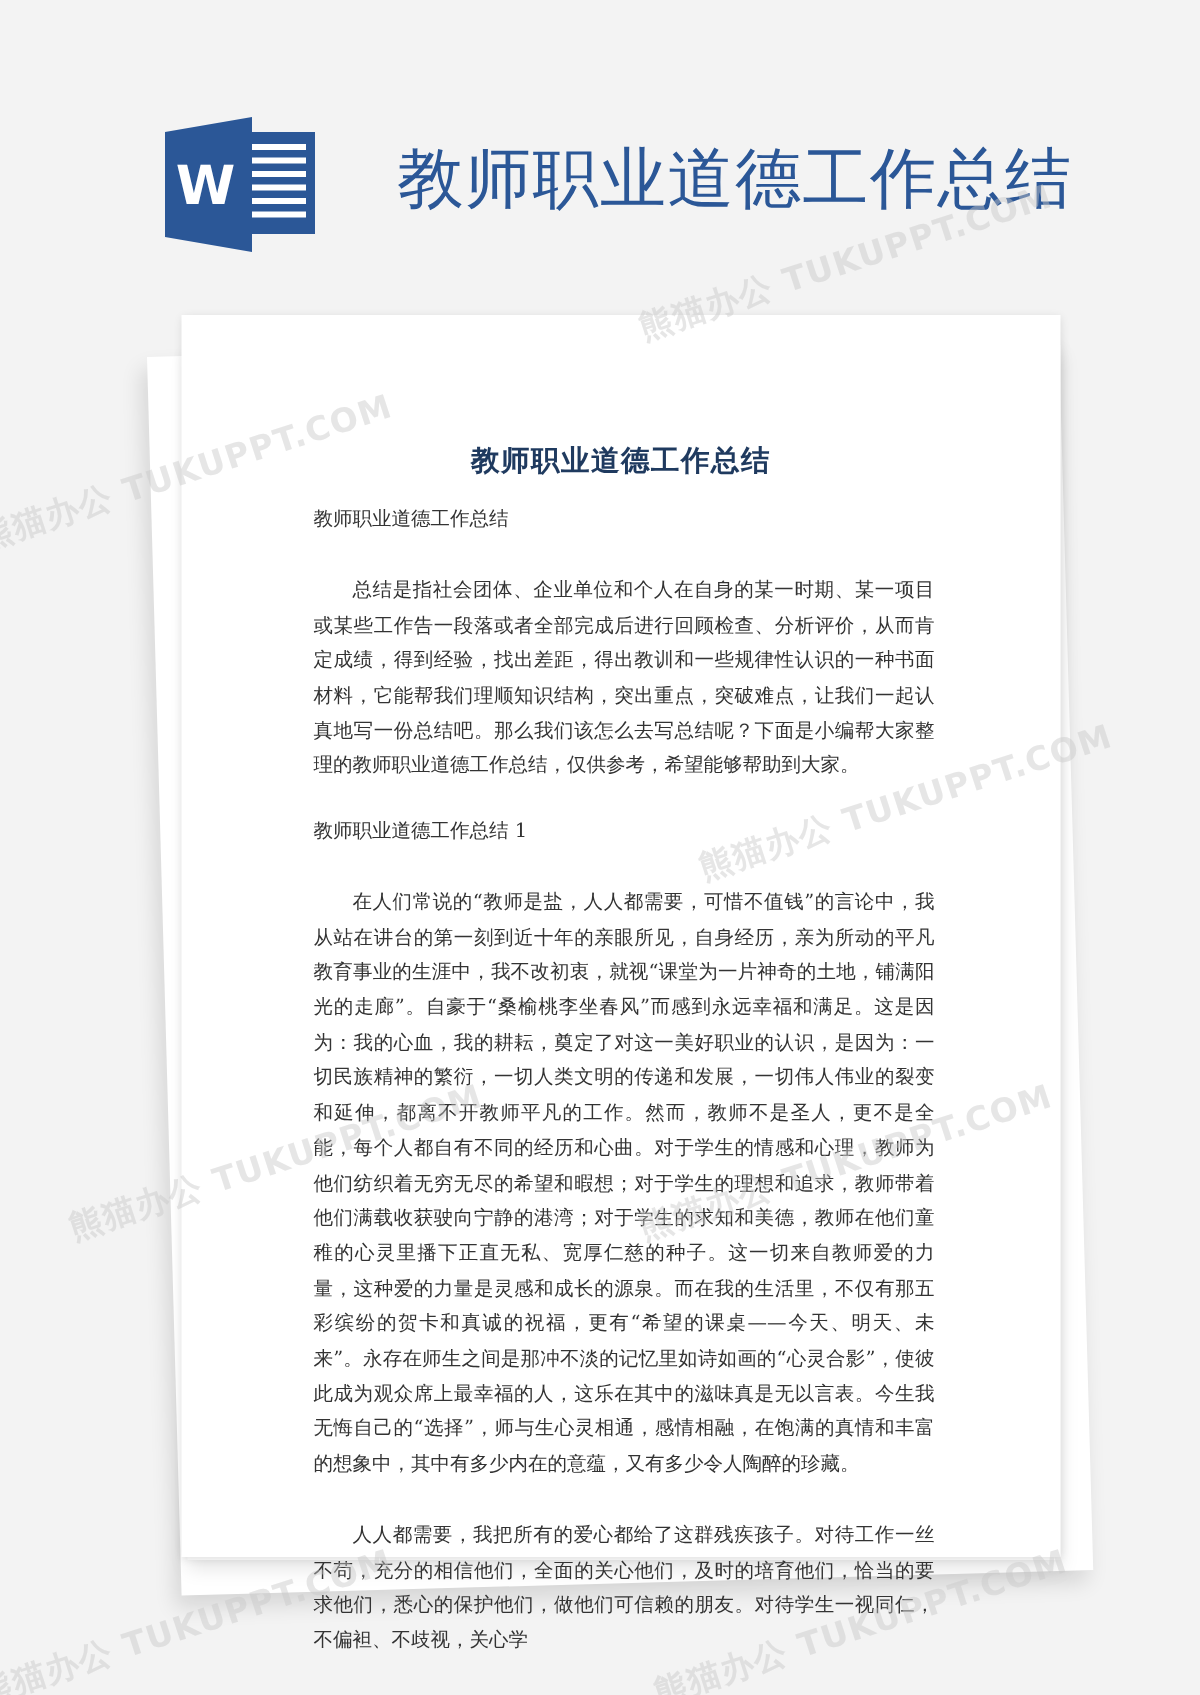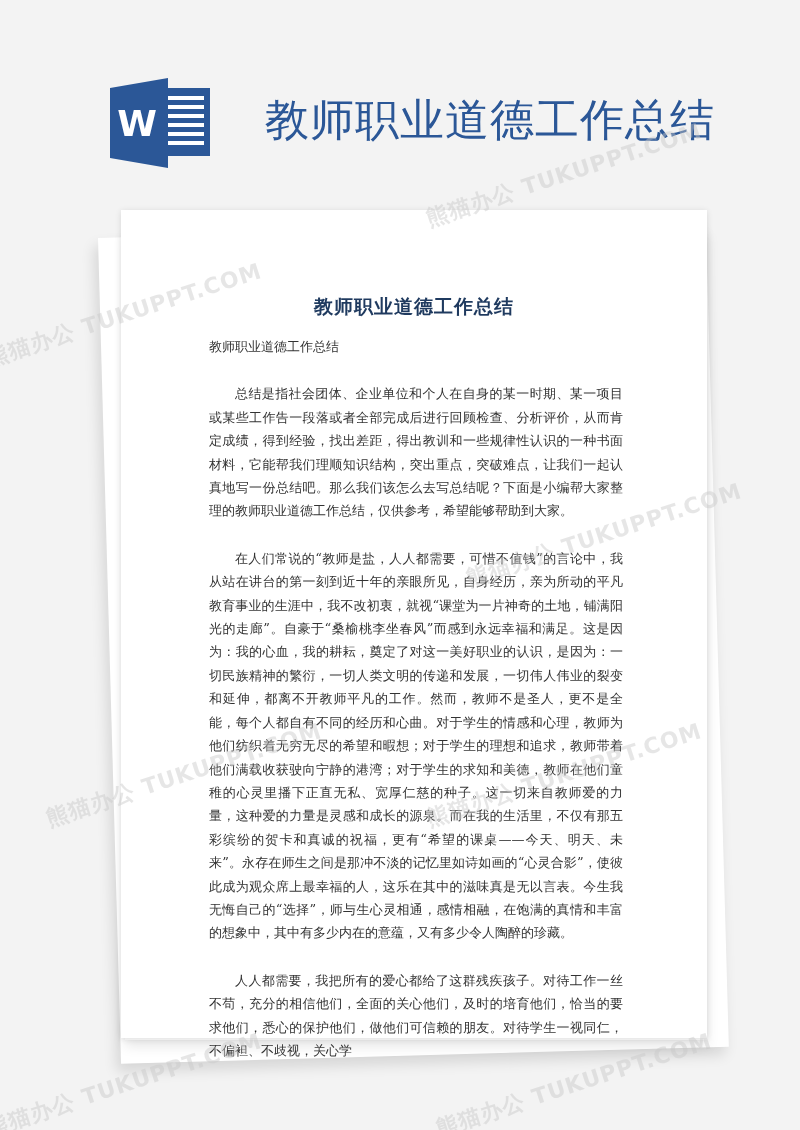--- a/index.html
+++ b/index.html
@@ -69,20 +69,21 @@
 </div>
 
 <div class="sheet-back"></div>
 <div class="sheet-back2"></div>
 
 <div class="page">
   <div class="doc-title">教师职业道德工作总结</div>
   <div class="content">
     <p>教师职业道德工作总结</p>
     <p class="indent gap">总结是指社会团体、企业单位和个人在自身的某一时期、某一项目或某些工作告一段落或者全部完成后进行回顾检查、分析评价，从而肯定成绩，得到经验，找出差距，得出教训和一些规律性认识的一种书面材料，它能帮我们理顺知识结构，突出重点，突破难点，让我们一起认真地写一份总结吧。那么我们该怎么去写总结呢？下面是小编帮大家整理的教师职业道德工作总结，仅供参考，希望能够帮助到大家。</p>
+    <p class="section">教师职业道德工作总结 1</p>
     <p class="indent gap">在人们常说的“教师是盐，人人都需要，可惜不值钱”的言论中，我从站在讲台的第一刻到近十年的亲眼所见，自身经历，亲为所动的平凡教育事业的生涯中，我不改初衷，就视“课堂为一片神奇的土地，铺满阳光的走廊”。自豪于“桑榆桃李坐春风”而感到永远幸福和满足。这是因为：我的心血，我的耕耘，奠定了对这一美好职业的认识，是因为：一切民族精神的繁衍，一切人类文明的传递和发展，一切伟人伟业的裂变和延伸，都离不开教师平凡的工作。然而，教师不是圣人，更不是全能，每个人都自有不同的经历和心曲。对于学生的情感和心理，教师为他们纺织着无穷无尽的希望和暇想；对于学生的理想和追求，教师带着他们满载收获驶向宁静的港湾；对于学生的求知和美德，教师在他们童稚的心灵里播下正直无私、宽厚仁慈的种子。这一切来自教师爱的力量，这种爱的力量是灵感和成长的源泉。而在我的生活里，不仅有那五彩缤纷的贺卡和真诚的祝福，更有“希望的课桌——今天、明天、未来”。永存在师生之间是那冲不淡的记忆里如诗如画的“心灵合影”，使彼此成为观众席上最幸福的人，这乐在其中的滋味真是无以言表。今生我无悔自己的“选择”，师与生心灵相通，感情相融，在饱满的真情和丰富的想象中，其中有多少内在的意蕴，又有多少令人陶醉的珍藏。</p>
     <p class="indent gap">人人都需要，我把所有的爱心都给了这群残疾孩子。对待工作一丝不苟，充分的相信他们，全面的关心他们，及时的培育他们，恰当的要求他们，悉心的保护他们，做他们可信赖的朋友。对待学生一视同仁，不偏袒、不歧视，关心学</p>
   </div>
 </div>
 
 <div class="watermark" style="left:420px; top:160px;">熊猫办公 TUKUPPT.COM</div>
 <div class="watermark" style="left:-20px; top:300px;">熊猫办公 TUKUPPT.COM</div>
 <div class="watermark" style="left:460px; top:520px;">熊猫办公 TUKUPPT.COM</div>
 <div class="watermark" style="left:40px; top:760px;">熊猫办公 TUKUPPT.COM</div>
 <div class="watermark" style="left:420px; top:760px;">熊猫办公 TUKUPPT.COM</div>

